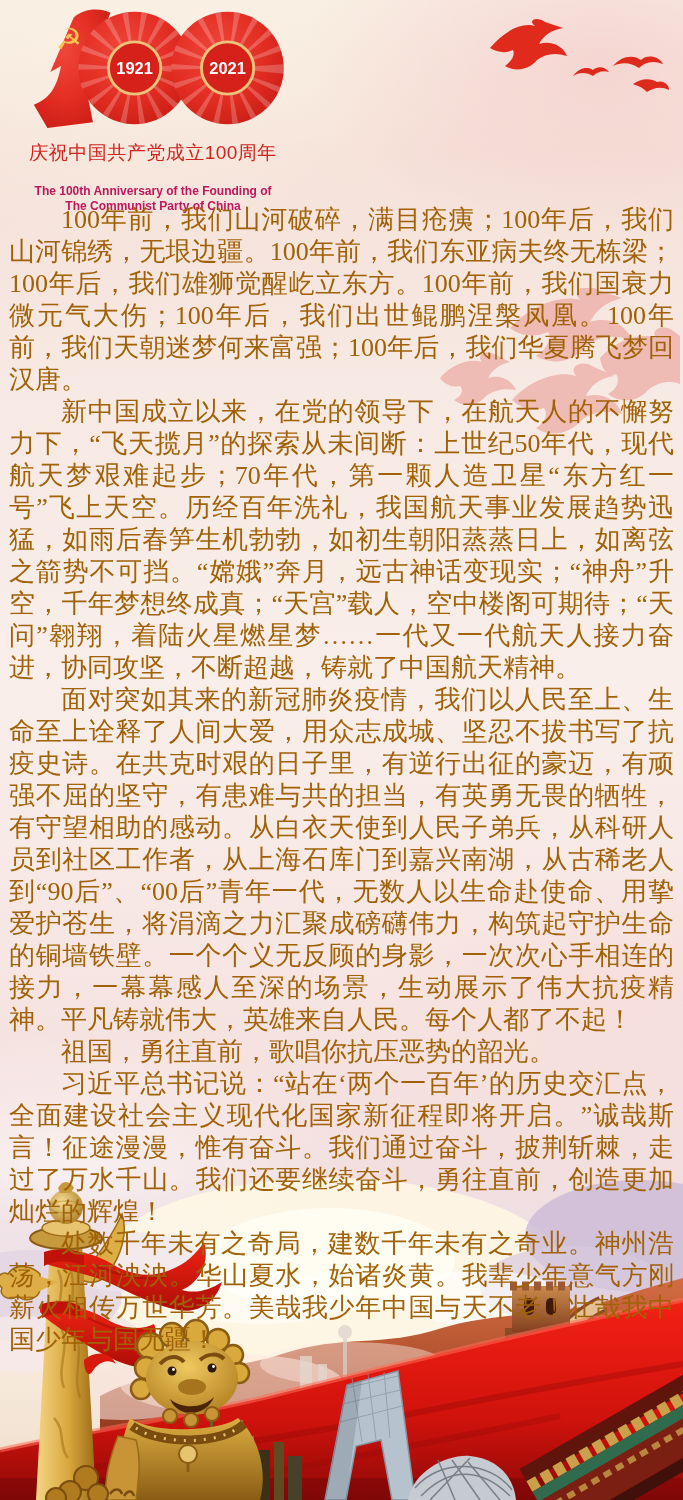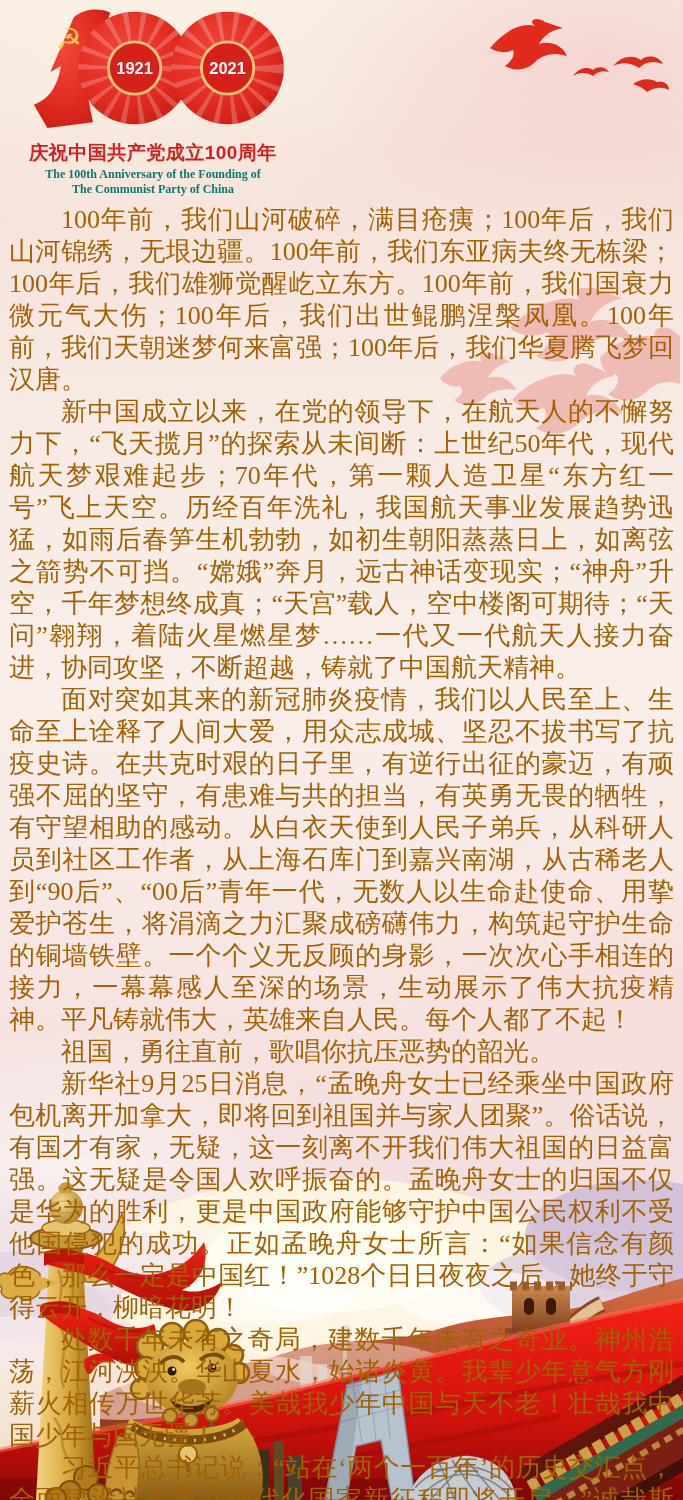--- a/index.html
+++ b/index.html
@@ -9,23 +9,23 @@
   .sky{position:absolute;inset:0;z-index:0;
     background:
       radial-gradient(ellipse 420px 260px at 88% 4%, rgba(244,198,198,.55), rgba(244,198,198,0) 70%),
       radial-gradient(ellipse 500px 300px at 20% 2%, rgba(250,240,226,.9), rgba(250,240,226,0) 75%),
       radial-gradient(ellipse 360px 180px at 92% 66%, rgba(247,216,214,.5), rgba(247,216,214,0) 70%),
       radial-gradient(ellipse 420px 200px at 10% 78%, rgba(255,255,255,.55), rgba(255,255,255,0) 70%),
       linear-gradient(180deg,#f8eee4 0%,#f5e1d9 10%,#f7e9e3 26%,#f9eeea 46%,#f7e7e4 62%,#f4e0de 74%,#efdce2 84%,#e9d8e3 93%,#e5d4df 100%);}
   
   .logo{position:absolute;left:12px;top:6px;width:282px;z-index:3;text-align:center;}
   .logo-cn{margin-top:6px;font-family:"Liberation Sans","DejaVu Sans",sans-serif;
-    font-weight:bold;font-size:19px;letter-spacing:.5px;color:#cf241d;}
-  .logo-en{margin-top:1px;font-family:Liberation Serif, serif;
-    font-weight:bold;font-size:12px;line-height:15px;color:#0f766e;}
+    font-weight:normal;font-size:19px;letter-spacing:.5px;color:#cf241d;}
+  .logo-en{margin-top:18px;font-family:Liberation Sans, sans-serif;
+    font-weight:bold;font-size:12px;line-height:15px;color:#be185d;}
   
   .birds{position:absolute;left:455px;top:18px;z-index:2;}
   
   .article{position:absolute;left:0;right:0;top:204px;z-index:4;}
   .article h1{margin:0 0 13px;text-align:center;font-size:39px;font-weight:bold;
     letter-spacing:3px;color:#151515;}
   .body-text{padding:0 9px;text-align:justify;font-size:26px;line-height:32px;color:#a16207;}
   .body-text p{margin:0;text-indent:2em;}
   
   .doves{position:absolute;left:400px;top:288px;z-index:1;opacity:.5;}
@@ -88,23 +88,22 @@
       <path d="M40 90 C52 76 70 70 82 74 C76 66 86 62 94 66 L110 74 C100 76 92 82 88 90 C100 86 112 92 116 102 C104 100 94 102 86 108 C78 118 64 120 54 112 C62 108 64 102 60 98 C52 100 44 96 40 90 Z"></path>
     </g>
   </svg>
 
   <main class="article">
     <div class="body-text">
       <p>100年前，我们山河破碎，满目疮痍；100年后，我们山河锦绣，无垠边疆。100年前，我们东亚病夫终无栋梁；100年后，我们雄狮觉醒屹立东方。100年前，我们国衰力微元气大伤；100年后，我们出世鲲鹏涅槃凤凰。100年前，我们天朝迷梦何来富强；100年后，我们华夏腾飞梦回汉唐。</p>
       <p>新中国成立以来，在党的领导下，在航天人的不懈努力下，“飞天揽月”的探索从未间断：上世纪50年代，现代航天梦艰难起步；70年代，第一颗人造卫星“东方红一号”飞上天空。历经百年洗礼，我国航天事业发展趋势迅猛，如雨后春笋生机勃勃，如初生朝阳蒸蒸日上，如离弦之箭势不可挡。“嫦娥”奔月，远古神话变现实；“神舟”升空，千年梦想终成真；“天宫”载人，空中楼阁可期待；“天问”翱翔，着陆火星燃星梦……一代又一代航天人接力奋进，协同攻坚，不断超越，铸就了中国航天精神。</p>
       <p>面对突如其来的新冠肺炎疫情，我们以人民至上、生命至上诠释了人间大爱，用众志成城、坚忍不拔书写了抗疫史诗。在共克时艰的日子里，有逆行出征的豪迈，有顽强不屈的坚守，有患难与共的担当，有英勇无畏的牺牲，有守望相助的感动。从白衣天使到人民子弟兵，从科研人员到社区工作者，从上海石库门到嘉兴南湖，从古稀老人到“90后”、“00后”青年一代，无数人以生命赴使命、用挚爱护苍生，将涓滴之力汇聚成磅礴伟力，构筑起守护生命的铜墙铁壁。一个个义无反顾的身影，一次次心手相连的接力，一幕幕感人至深的场景，生动展示了伟大抗疫精神。平凡铸就伟大，英雄来自人民。每个人都了不起！</p>
       <p>祖国，勇往直前，歌唱你抗压恶势的韶光。</p>
-      <p>新华社9月25日消息，“孟晚舟女士已经乘坐中国政府包机离开加拿大，即将回到祖国并与家人团聚”。俗话说，有国才有家，无疑，这一刻离不开我们伟大祖国的日益富强。这无疑是令国人欢呼振奋的。孟晚舟女士的归国不仅是华为的胜利，更是中国政府能够守护中国公民权利不受他国侵犯的成功。正如孟晚舟女士所言：“如果信念有颜色，那么一定是中国红！”1028个日日夜夜之后，她终于守得云开，柳暗花明！</p>
+      <p>习近平总书记说：“站在‘两个一百年’的历史交汇点，全面建设社会主义现代化国家新征程即将开启。”诚哉斯言！征途漫漫，惟有奋斗。我们通过奋斗，披荆斩棘，走过了万水千山。我们还要继续奋斗，勇往直前，创造更加灿烂的辉煌！</p>
       <p>处数千年未有之奇局，建数千年未有之奇业。神州浩荡，江河泱泱。华山夏水，始诸炎黄。我辈少年意气方刚薪火相传万世华芳。美哉我少年中国与天不老！壮哉我中国少年与国无疆！</p>
-      <p>习近平总书记说：“站在‘两个一百年’的历史交汇点，全面建设社会主义现代化国家新征程即将开启。”诚哉斯言！征途漫漫，惟有奋斗。我们通过奋斗，披荆斩棘，走过了万水千山。我们还要继续奋斗，勇往直前，创造更加灿烂的辉煌！</p>
     </div>
   </main>
 
   <svg class="montage" width="683" height="322" viewBox="0 0 683 322">
     <defs>
       <linearGradient id="skyfade" x1="0" y1="0" x2="0" y2="1">
         <stop offset="0" stop-color="#f0e2e4" stop-opacity="0"></stop>
         <stop offset=".14" stop-color="#eee0e6" stop-opacity=".6"></stop>
         <stop offset=".32" stop-color="#efe3e6"></stop>
         <stop offset=".52" stop-color="#f8ecdf"></stop>

